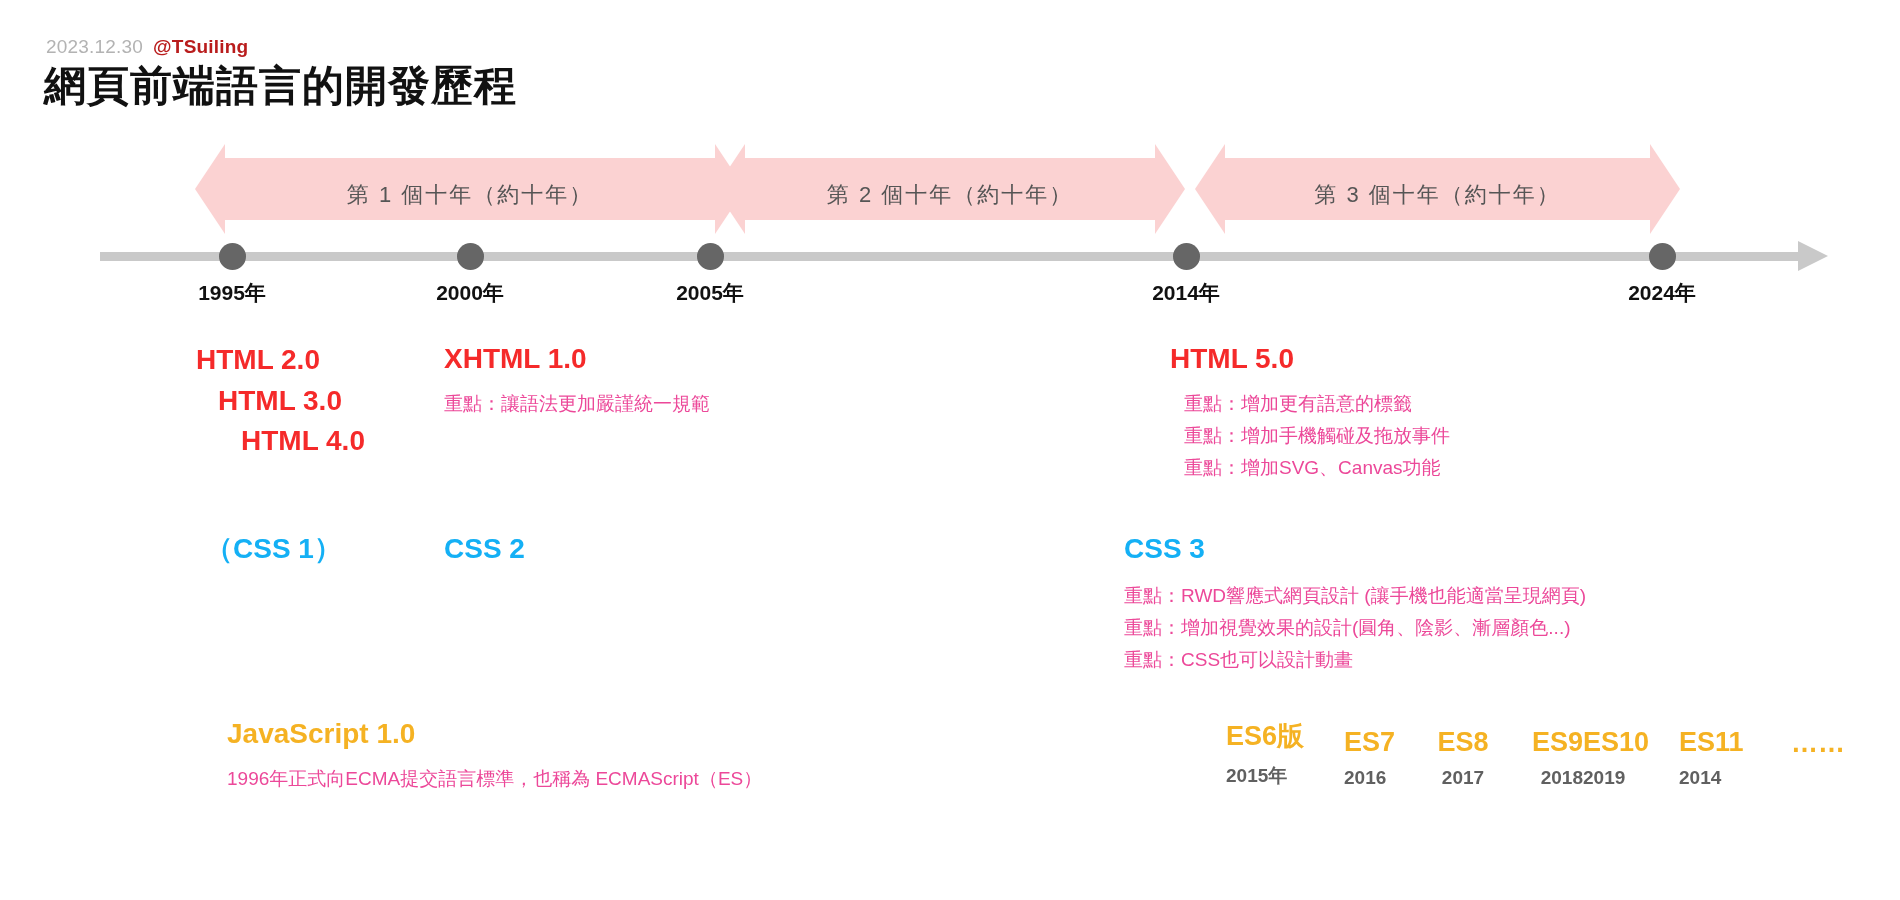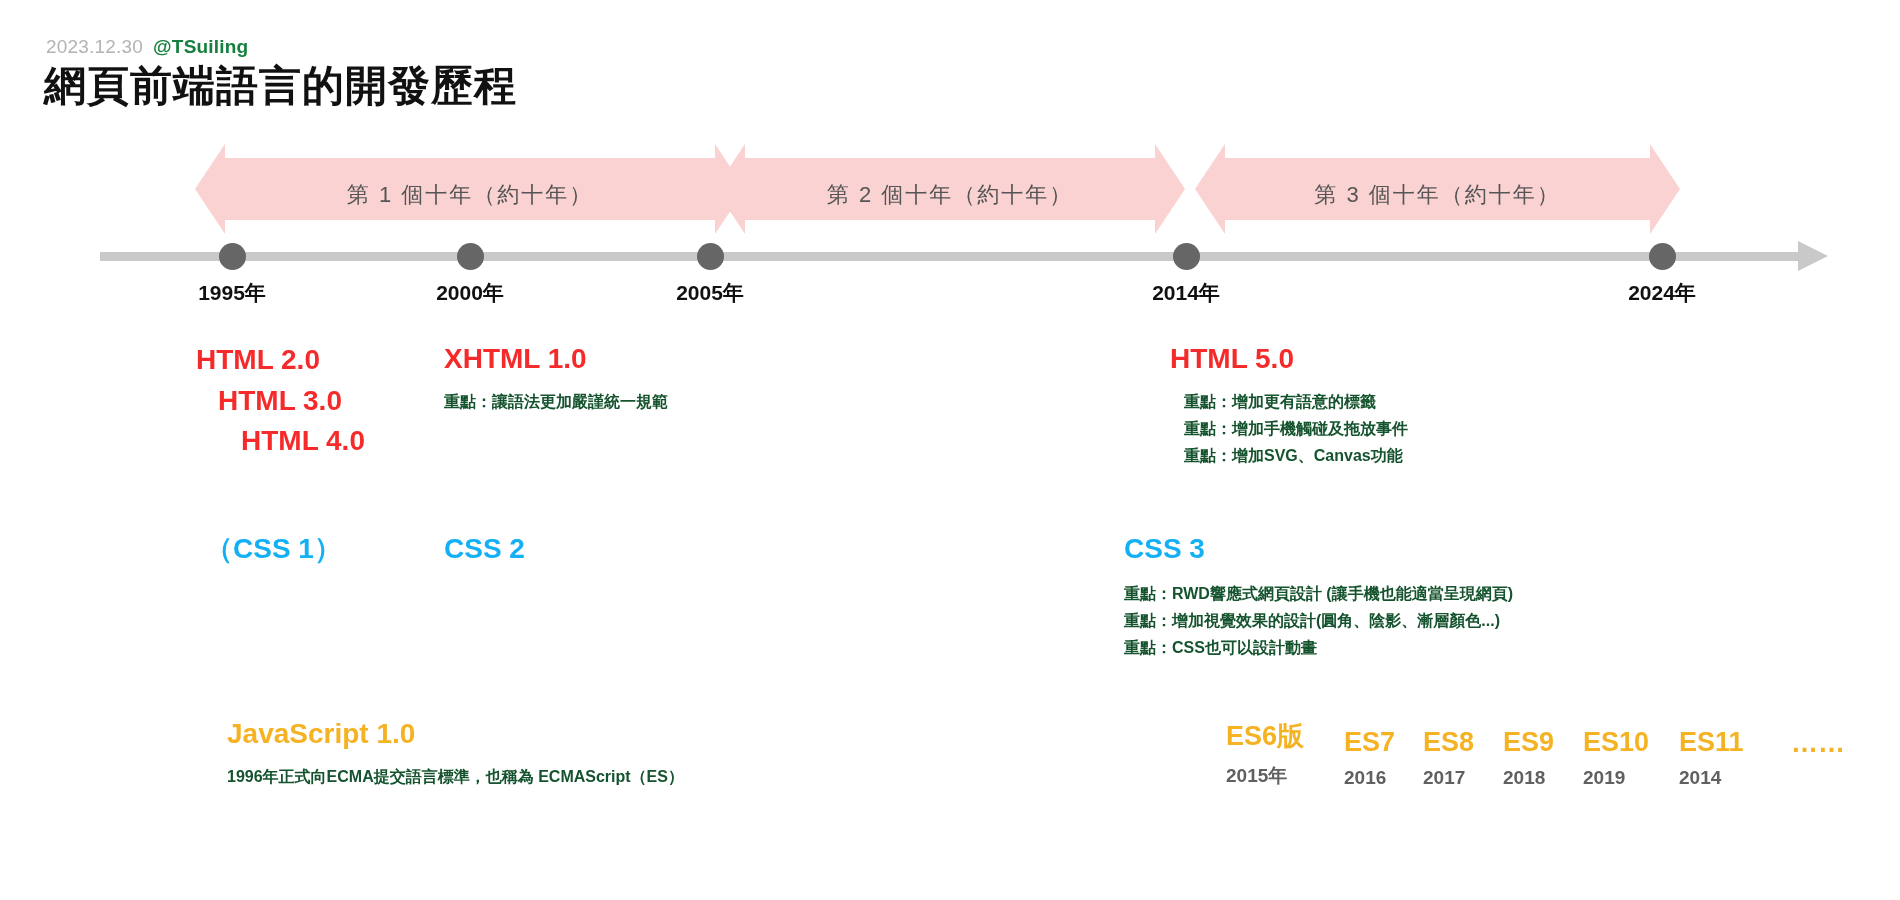--- a/index.html
+++ b/index.html
@@ -26,21 +26,21 @@
     left: 46px;
     top: 36px;
     font-size: 19px;
     color: #b3b3b3;
     letter-spacing: .2px;
     white-space: nowrap;
   }
   .meta .handle {
     font-weight: bold;
     margin-left: 10px;
-    color: #15803d;
+    color: #b91c1c;
   }
   .page-title {
     position: absolute;
     left: 44px;
     top: 58px;
     font-size: 42px;
     font-weight: bold;
     color: #111111;
     letter-spacing: 1px;
     white-space: nowrap;
@@ -134,23 +134,23 @@
   .block-title {
     font-size: 28px;
     font-weight: bold;
     white-space: nowrap;
     line-height: 1.35;
   }
   .c-red   { color: #f52a2a; }
   .c-blue  { color: #14b0f5; }
   .c-amber { color: #f5b223; }
   .bullet {
-    font-size: 16px;
-    font-weight: bold;
-    color: #14532d;
+    font-size: 19px;
+    font-weight: normal;
+    color: #ec4899;
     white-space: nowrap;
     line-height: 1.7;
   }
   .html-stack .block-title { line-height: 1.45; }
   .html-stack .lvl1 { padding-left: 0px; }
   .html-stack .lvl2 { padding-left: 22px; }
   .html-stack .lvl3 { padding-left: 45px; }
 
   
   .es-row {
@@ -265,25 +265,25 @@
   <div class="block" style="left:1206px;top:718px;">
     <div class="es-row">
       <div class="es-col" style="width:118px;">
         <div class="es-name">ES6版</div>
         <div class="es-year">2015年</div>
       </div>
       <div class="es-col" style="width:79px;">
         <div class="es-name">ES7</div>
         <div class="es-year">2016</div>
       </div>
-      <div class="es-col" style="width:80px;">
+      <div class="es-col" style="width:80px;text-align:center;">
         <div class="es-name">ES8</div>
         <div class="es-year">2017</div>
       </div>
-      <div class="es-col" style="width:80px;">
+      <div class="es-col" style="width:80px;text-align:right;">
         <div class="es-name">ES9</div>
         <div class="es-year">2018</div>
       </div>
       <div class="es-col" style="width:96px;">
         <div class="es-name">ES10</div>
         <div class="es-year">2019</div>
       </div>
       <div class="es-col" style="width:96px;">
         <div class="es-name">ES11</div>
         <div class="es-year">2014</div>

